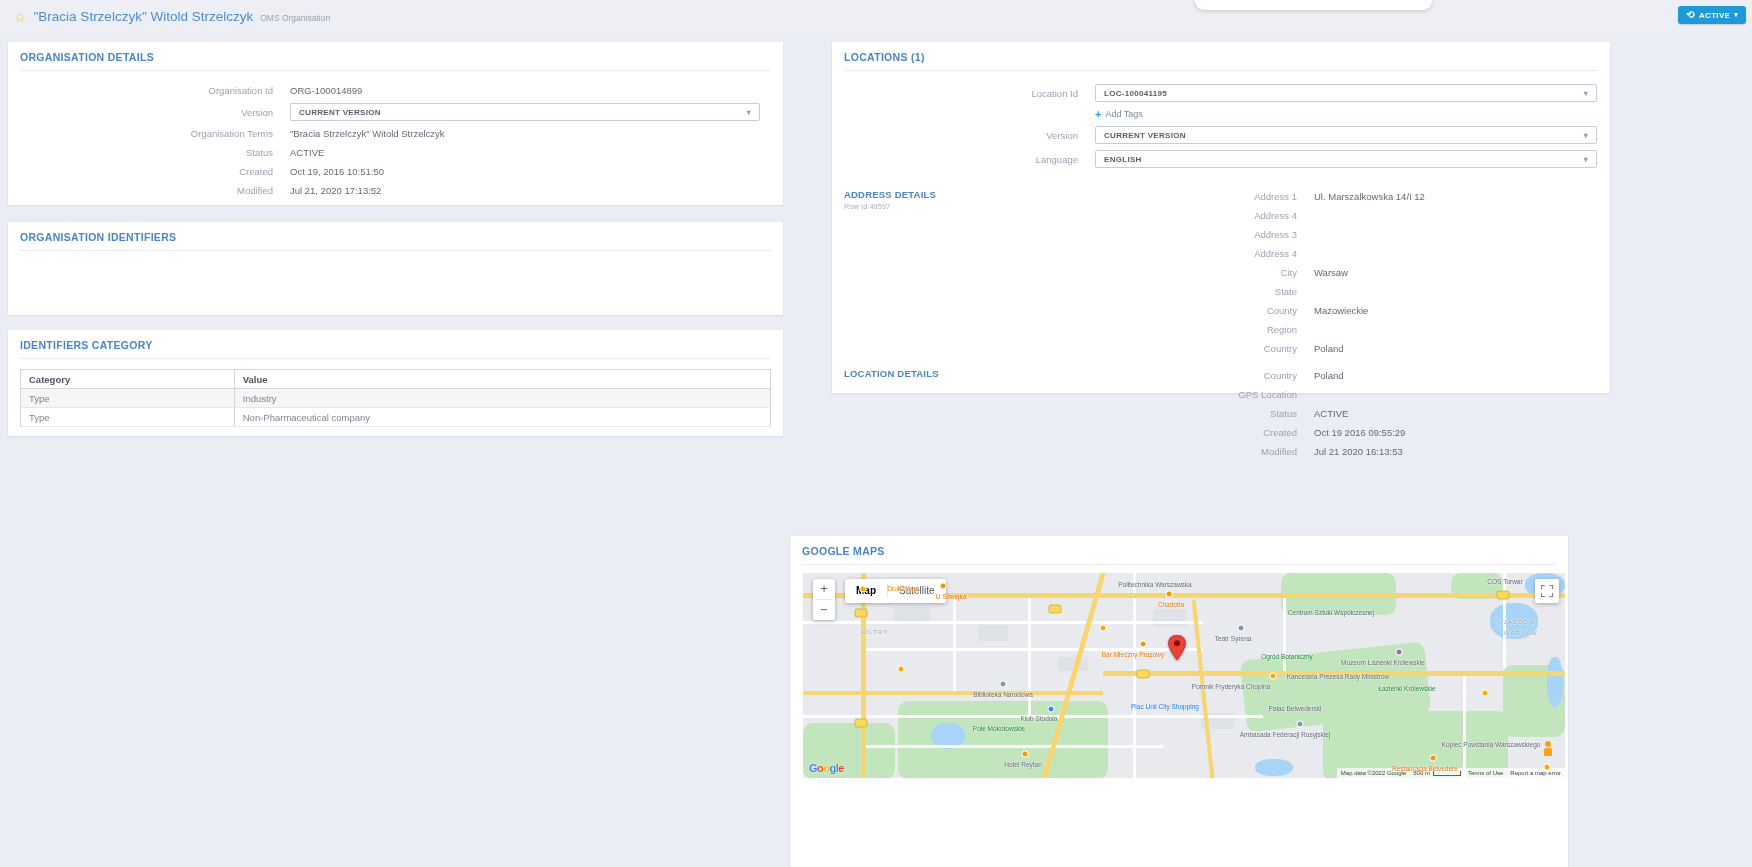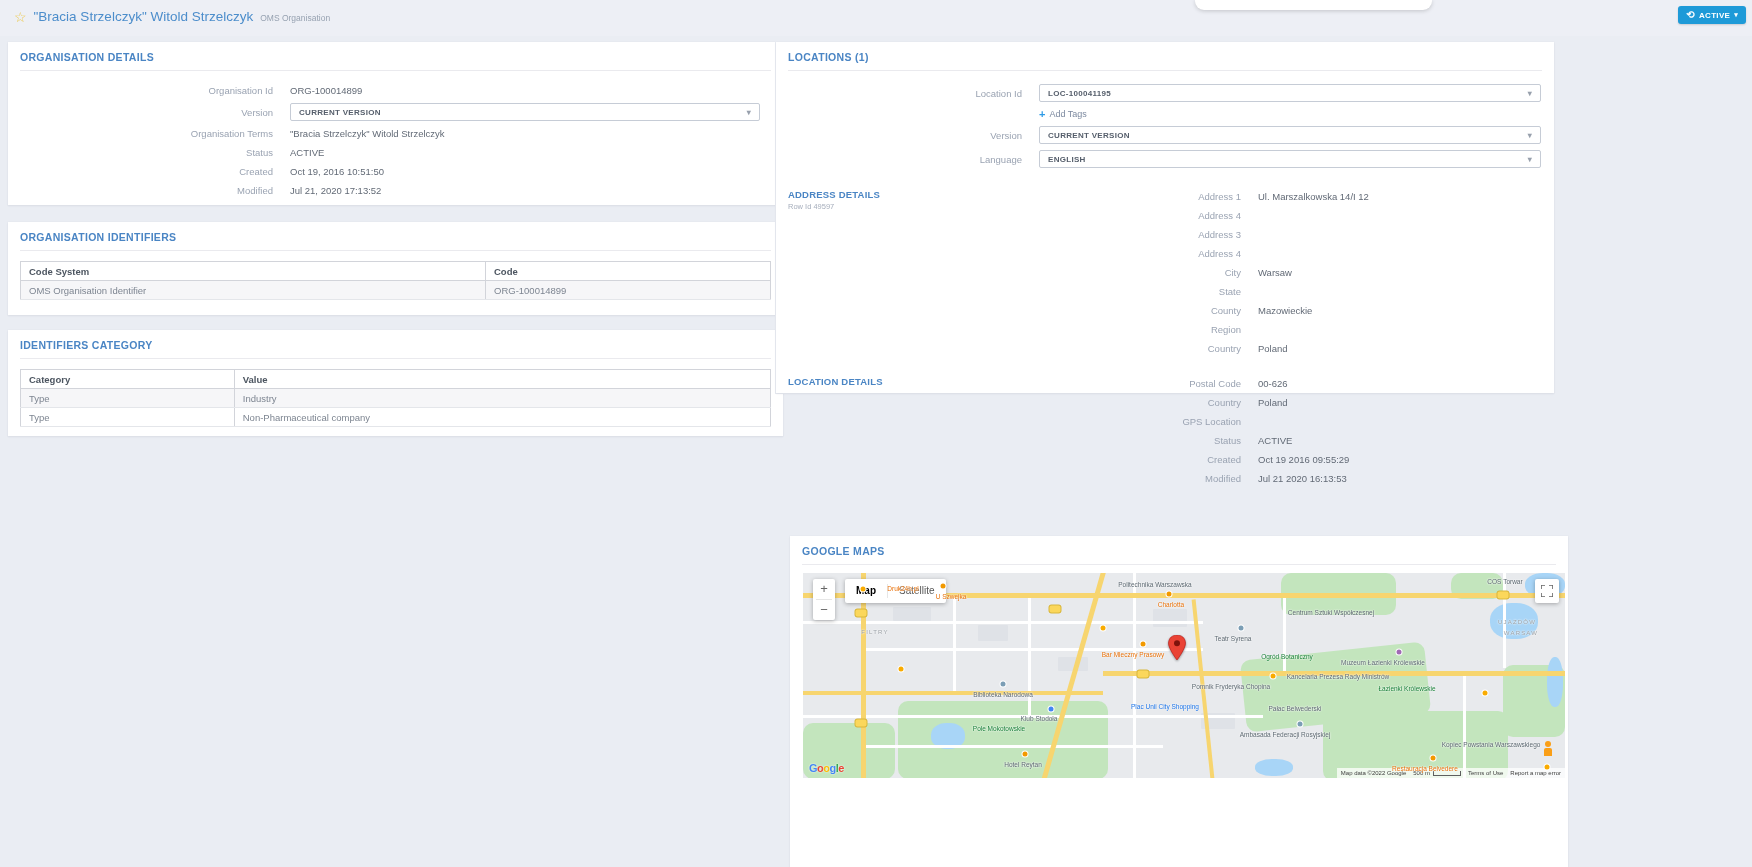--- a/index.html
+++ b/index.html
@@ -36,21 +36,21 @@
       font-weight:700;color:#555e6b;letter-spacing:.3px;cursor:pointer}
   .org .sel{width:470px}
   .loc-top .sel{width:502px}
   .caret{color:#98a0ad;font-size:8px}
   .selrow{min-height:24px}
   .tags-row{margin-left:263px;display:flex;gap:4px;align-items:center;height:18px;font-size:9px;cursor:pointer}
   .plus{color:#2e9be6;font-weight:700;font-size:11px;line-height:1}
   .tags-label{color:#7d8aa0}
   
   .sub{position:relative;margin-top:16px}
-  .sub2{}
+  .sub2{margin-top:8px}
   .subhead{position:absolute;left:12px;top:2px;color:#4a85c4;font-size:9.5px;font-weight:700;letter-spacing:.2px}
   .rowid{position:absolute;left:12px;top:15px;font-size:7.5px;color:#a6aebc}
   
   .tbl{width:751px;margin:10px 12px 0;border:1px solid #d2d4da;border-collapse:collapse;
       font-size:9.5px;table-layout:fixed}
   .tbl th{font-weight:700;color:#4c5560;text-align:left;padding:3px 8px;height:12px;
       border-bottom:1px solid #d2d4da;border-right:1px solid #d2d4da}
   .tbl th:last-child,.tbl td:last-child{border-right:none}
   .tbl td{color:#7d8591;padding:3px 8px;height:12px;border-right:1px solid #d2d4da;border-bottom:1px solid #e4e6ea}
   .tbl tbody tr:nth-child(odd) td{background:#f6f6f8}
@@ -136,38 +136,20 @@
     </div>
     <div class="frow">
       <span class="fl">Modified</span>
       <span class="fv">Jul 21, 2020 17:13:52</span>
     </div>
   </div>
 </div>
 
 <div class="card" style="left:8px;top:222px;width:775px;height:93px">
   <h2 class="section-h">ORGANISATION IDENTIFIERS</h2>
-  <table class="tbl">
-    <colgroup>
-        <col style="width:62%">
-        <col style="width:38%">
-      </colgroup>
-    <thead>
-      <tr>
-        <th>Code System</th>
-        <th>Code</th>
-      </tr>
-    </thead>
-    <tbody>
-      <tr>
-        <td>OMS Organisation Identifier</td>
-        <td>ORG-100014899</td>
-      </tr>
-    </tbody>
-  </table>
 </div>
 
 <div class="card" style="left:8px;top:330px;width:775px;height:106px">
   <h2 class="section-h">IDENTIFIERS CATEGORY</h2>
   <table class="tbl">
     <colgroup>
         <col style="width:28.5%">
         <col style="width:71.5%">
       </colgroup>
     <thead>
@@ -182,21 +164,21 @@
         <td>Industry</td>
       </tr>
       <tr>
         <td>Type</td>
         <td>Non-Pharmaceutical company</td>
       </tr>
     </tbody>
   </table>
 </div>
 
-<div class="card loc-top" style="left:776px;top:42px;width:778px;height:351px">
+<div class="card loc-top" style="left:832px;top:42px;width:778px;height:351px">
   <h2 class="section-h">LOCATIONS (1)</h2>
   <div class="frows">
     <div class="frow selrow">
       <span class="fl">Location Id</span>
       <span class="sel">
         <span>LOC-100041195</span>
         <span class="caret">▾</span>
       </span>
     </div>
     <div class="tags-row">
@@ -255,24 +237,20 @@
       <span class="fv"></span>
     </div>
     <div class="frow">
       <span class="fl">Country</span>
       <span class="fv">Poland</span>
     </div>
   </div>
 
   <div class="sub sub2">
     <span class="subhead">LOCATION DETAILS</span>
-    <div class="frow">
-      <span class="fl">Postal Code</span>
-      <span class="fv">00-626</span>
-    </div>
     <div class="frow">
       <span class="fl">Country</span>
       <span class="fv">Poland</span>
     </div>
     <div class="frow">
       <span class="fl">GPS Location</span>
       <span class="fv"></span>
     </div>
     <div class="frow">
       <span class="fl">Status</span>

